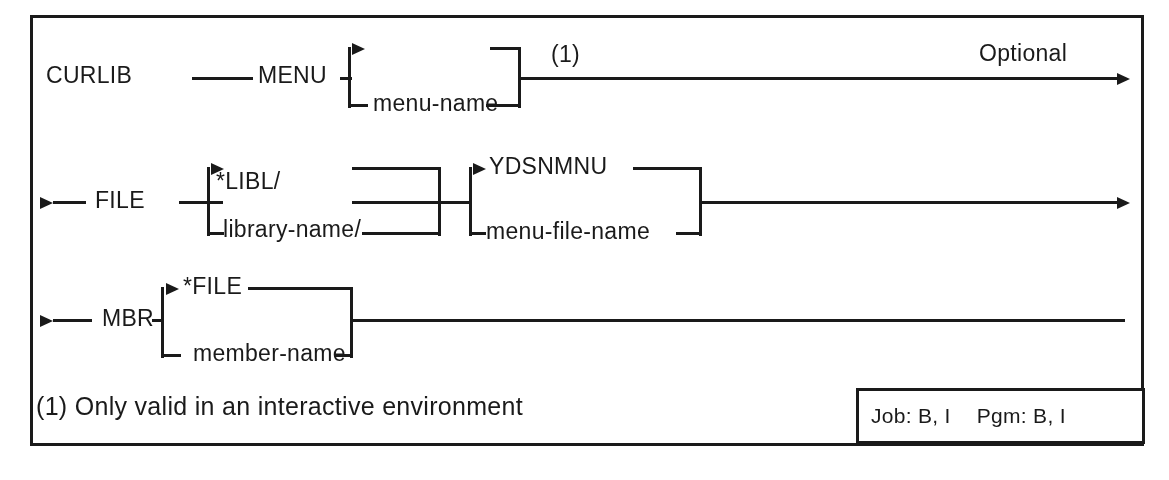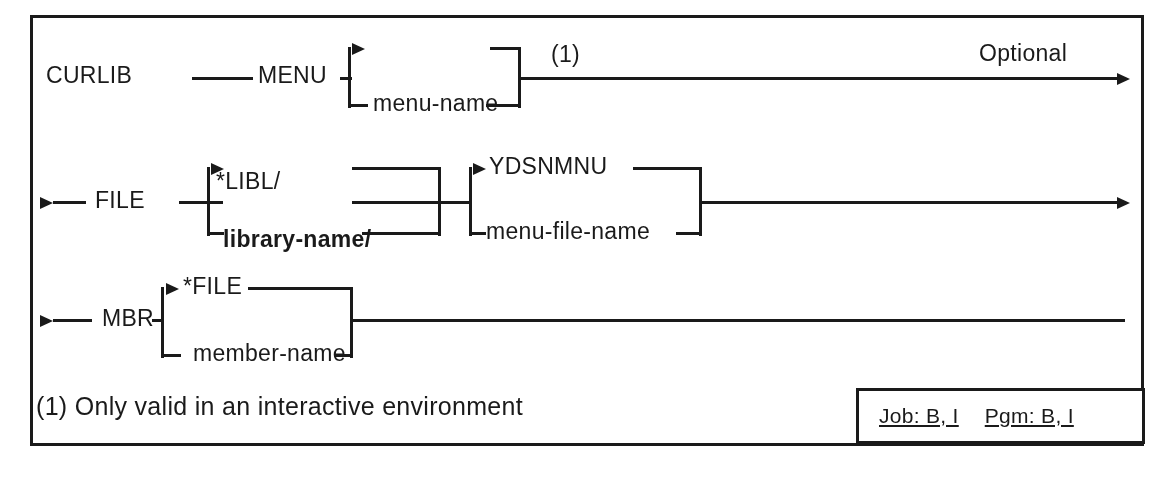--- a/index.html
+++ b/index.html
@@ -13,22 +13,22 @@
   .lbl { position:absolute; font-size:23px; letter-spacing:.3px; white-space:nowrap; line-height:1; }
   .mid { transform:translateY(-60%); }
   .above { transform:translateY(-100%); }
   .float { transform:translateY(-50%); }
   .arr { position:absolute; width:0; height:0;
          border-top:6px solid transparent; border-bottom:6px solid transparent;
          border-left:13px solid var(--ink); transform:translateY(-50%); }
   .note { font-size:25px; }
   .envbox { position:absolute; left:856px; top:388px; width:289px; height:56px;
             border:3px solid var(--ink); box-sizing:border-box; background:#fff;
-            display:flex; align-items:center; gap:26px; padding-left:20px;
-            font-size:21px; letter-spacing:.3px;text-decoration:underline; }
+            display:flex; align-items:center; gap:26px; padding-left:12px;
+            font-size:21px; letter-spacing:.3px; }
 </style>
 </head>
 <body>
 
 <div class="canvas">
   <div class="frame"></div>
 
   <div class="lbl mid" style="left:46px; top:78px;">CURLIB</div>
   <i class="hl" style="left:192px; top:77px; width:61px;"></i>
   <div class="lbl mid" style="left:258px; top:78px;">MENU</div>
@@ -52,21 +52,21 @@
   <div class="lbl mid" style="left:95px; top:203px;">FILE</div>
   <i class="hl" style="left:179px; top:201px; width:31px;"></i>
 
   <i class="vl" style="left:207px; top:167px; height:69px;"></i>
   <i class="hl" style="left:210px; top:201px; width:13px;"></i>
   <i class="arr" style="left:211px; top:169px;"></i>
   <div class="lbl above" style="left:216px; top:152px;margin-top:41px;">*LIBL/</div>
   <i class="hl" style="left:352px; top:167px; width:89px;"></i>
   <i class="hl" style="left:352px; top:201px; width:89px;"></i>
   <i class="hl" style="left:210px; top:232px; width:14px;"></i>
-  <div class="lbl mid" style="left:223px; top:242px;font-weight:bold;">library-name/</div>
+  <div class="lbl mid" style="left:223px; top:232px;">library-name/</div>
   <i class="hl" style="left:362px; top:232px; width:79px;"></i>
   <i class="vl" style="left:438px; top:167px; height:69px;"></i>
 
   <i class="hl" style="left:441px; top:201px; width:31px;"></i>
 
   <i class="vl" style="left:469px; top:167px; height:69px;"></i>
   <i class="arr" style="left:473px; top:169px;"></i>
   <div class="lbl mid" style="left:489px; top:169px;">YDSNMNU</div>
   <i class="hl" style="left:633px; top:167px; width:69px;"></i>
   <i class="hl" style="left:472px; top:232px; width:14px;"></i>

